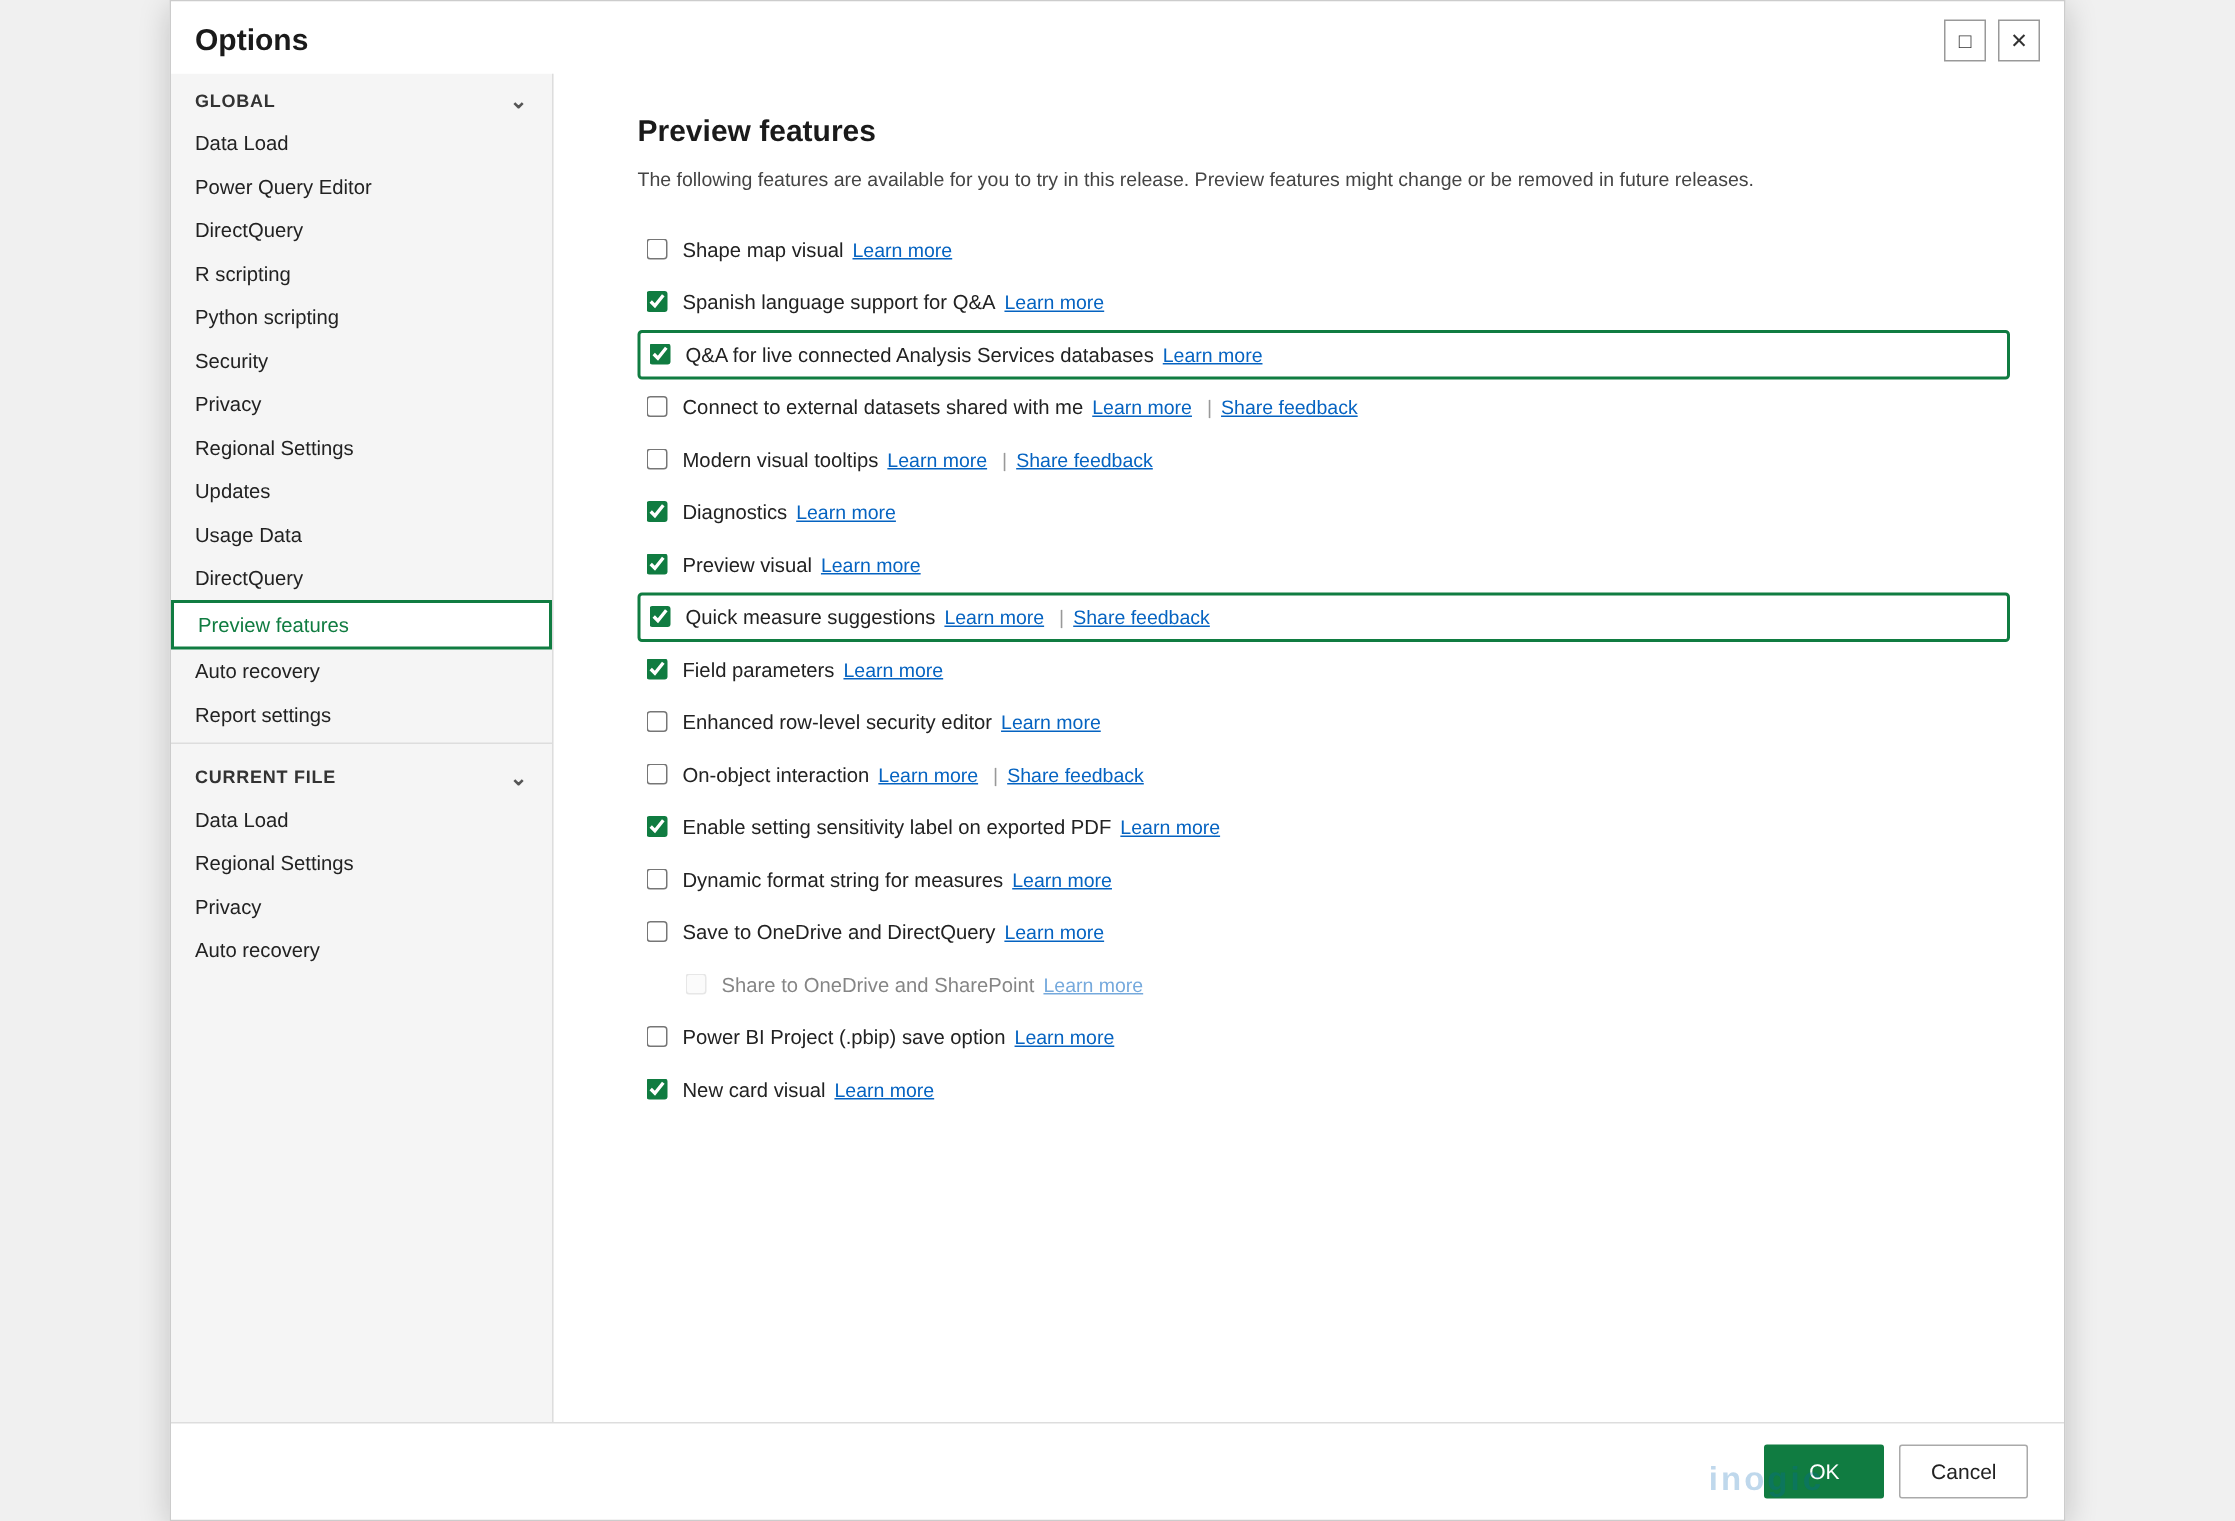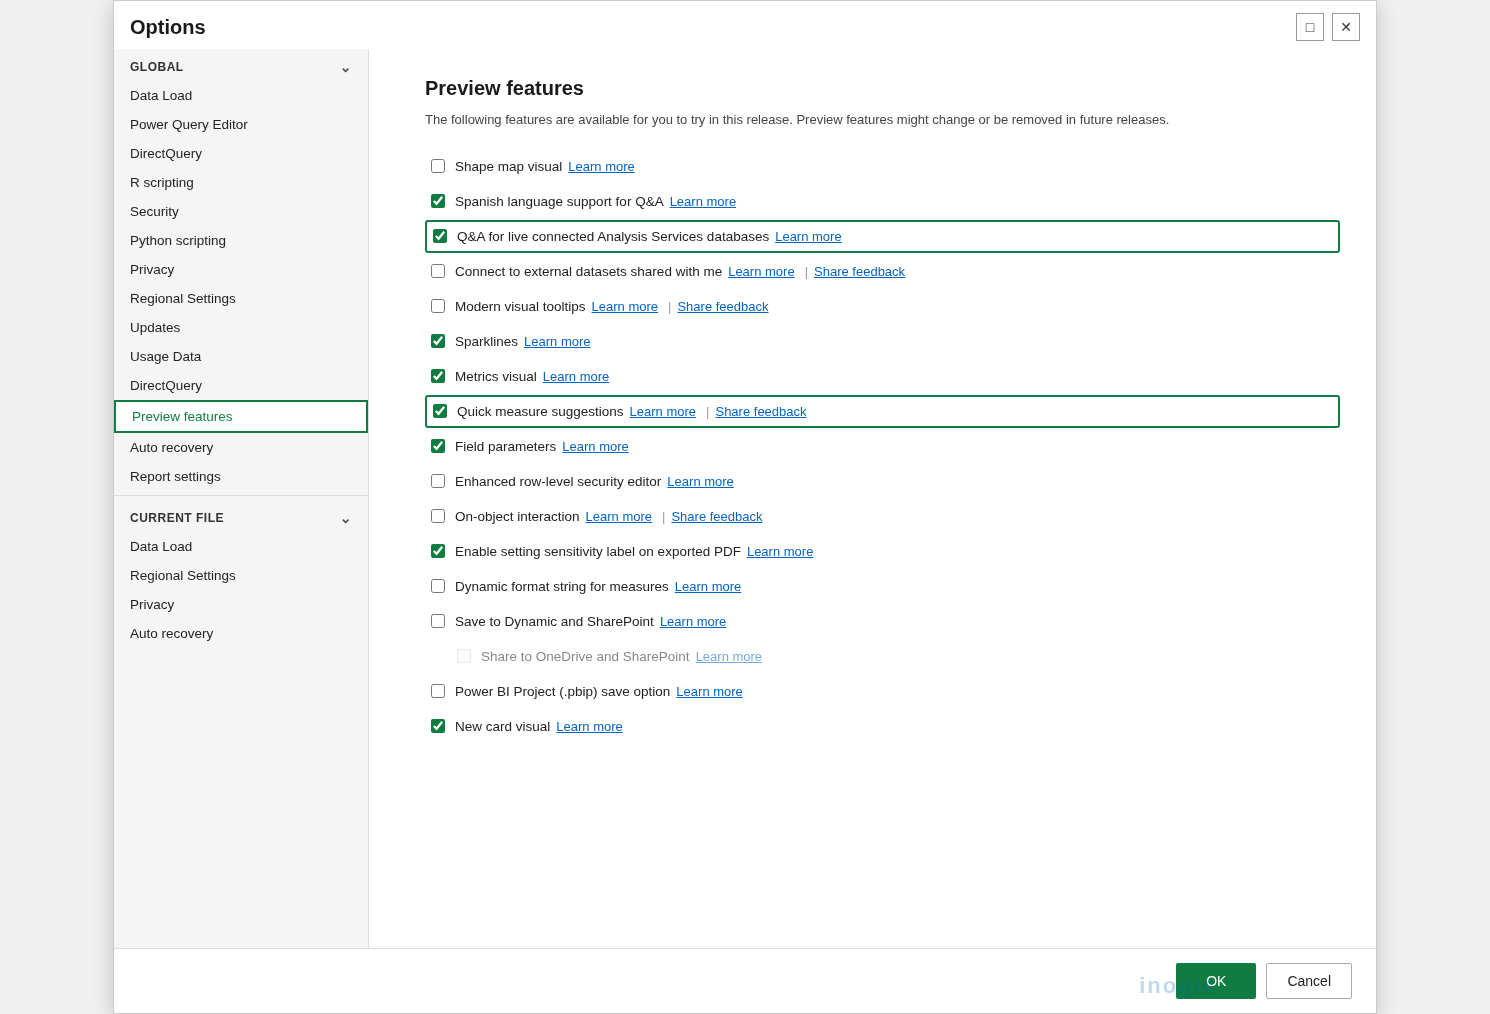--- a/index.html
+++ b/index.html
@@ -229,22 +229,22 @@
       <div class="sidebar-scroll">
         <div class="sidebar-section-header">
           <span>GLOBAL</span>
           <span class="chevron">⌄</span>
         </div>
         <div id="sidebar-global-items">
             <div class="sidebar-item">Data Load</div>
             <div class="sidebar-item">Power Query Editor</div>
             <div class="sidebar-item">DirectQuery</div>
             <div class="sidebar-item">R scripting</div>
+            <div class="sidebar-item">Python scripting</div>
             <div class="sidebar-item">Security</div>
-            <div class="sidebar-item">Python scripting</div>
             <div class="sidebar-item">Privacy</div>
             <div class="sidebar-item">Regional Settings</div>
             <div class="sidebar-item">Updates</div>
             <div class="sidebar-item">Usage Data</div>
             <div class="sidebar-item">DirectQuery</div>
             <div class="sidebar-item active">Preview features</div>
             <div class="sidebar-item">Auto recovery</div>
             <div class="sidebar-item">Report settings</div>
           </div>
         <div class="sidebar-divider"></div>
@@ -289,26 +289,26 @@
           </div>
           <div class="feature-row">
             <input type="checkbox" style="">
             <span class="feature-label">Modern visual tooltips</span>
             <a class="learn-more" href="#">Learn more</a>
             <span class="pipe-sep">|</span>
             <a class="share-feedback" href="#">Share feedback</a>
           </div>
           <div class="feature-row">
             <input type="checkbox" checked="" style="">
-            <span class="feature-label">Sparklines</span>
-            <a class="learn-more" href="#">Learn more</a>
-          </div>
-          <div class="feature-row">
-            <input type="checkbox" checked="" style="">
-            <span class="feature-label">Metrics visual</span>
+            <span class="feature-label">Diagnostics</span>
+            <a class="learn-more" href="#">Learn more</a>
+          </div>
+          <div class="feature-row">
+            <input type="checkbox" checked="" style="">
+            <span class="feature-label">Preview visual</span>
             <a class="learn-more" href="#">Learn more</a>
           </div>
           <div class="feature-row highlighted">
             <input type="checkbox" checked="" style="">
             <span class="feature-label">Quick measure suggestions</span>
             <a class="learn-more" href="#">Learn more</a>
             <span class="pipe-sep">|</span>
             <a class="share-feedback" href="#">Share feedback</a>
           </div>
           <div class="feature-row">
@@ -333,21 +333,21 @@
             <span class="feature-label">Enable setting sensitivity label on exported PDF</span>
             <a class="learn-more" href="#">Learn more</a>
           </div>
           <div class="feature-row">
             <input type="checkbox" style="">
             <span class="feature-label">Dynamic format string for measures</span>
             <a class="learn-more" href="#">Learn more</a>
           </div>
           <div class="feature-row">
             <input type="checkbox" style="">
-            <span class="feature-label">Save to Dynamic and SharePoint</span>
+            <span class="feature-label">Save to OneDrive and DirectQuery</span>
             <a class="learn-more" href="#">Learn more</a>
           </div>
           <div class="feature-row disabled-row" style="padding-left: 32px;">
             <input type="checkbox" disabled="" style="">
             <span class="feature-label">Share to OneDrive and SharePoint</span>
             <a class="learn-more" href="#">Learn more</a>
           </div>
           <div class="feature-row">
             <input type="checkbox" style="">
             <span class="feature-label">Power BI Project (.pbip) save option</span>

